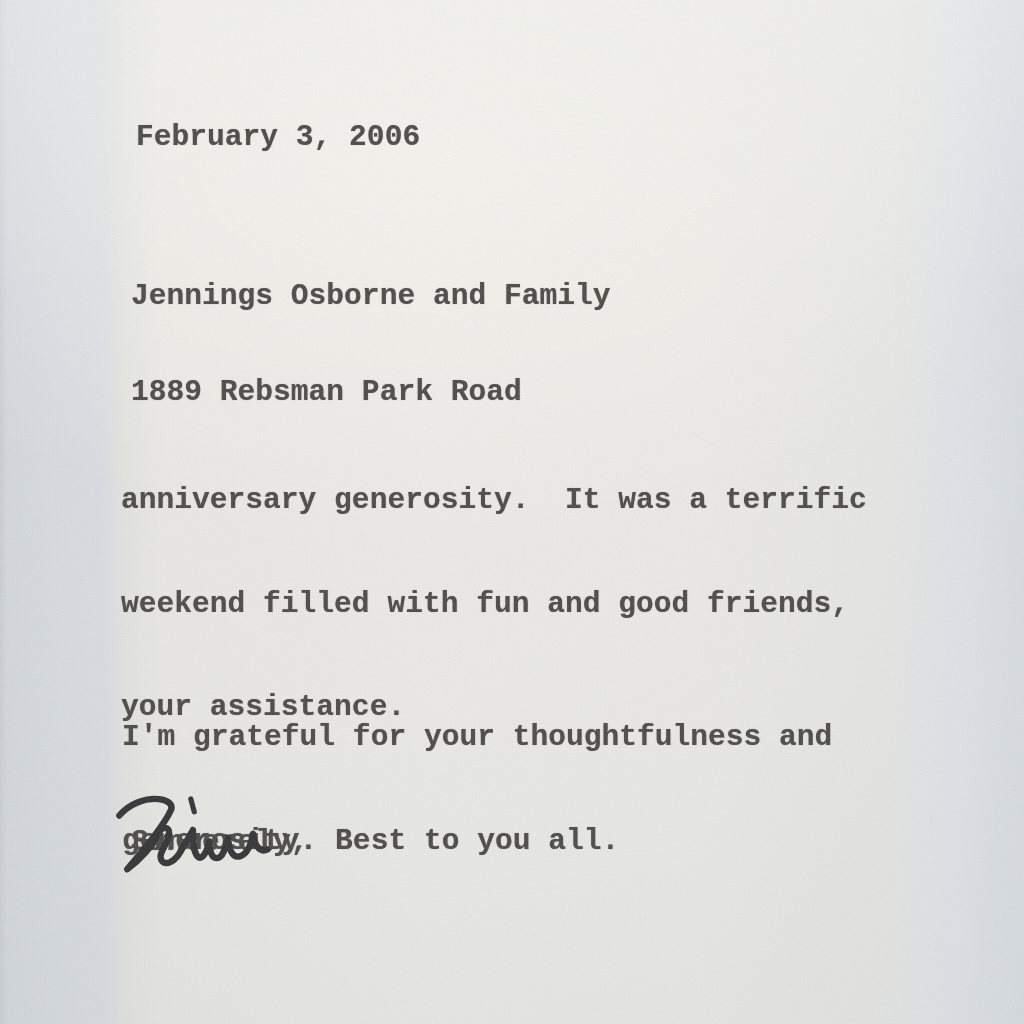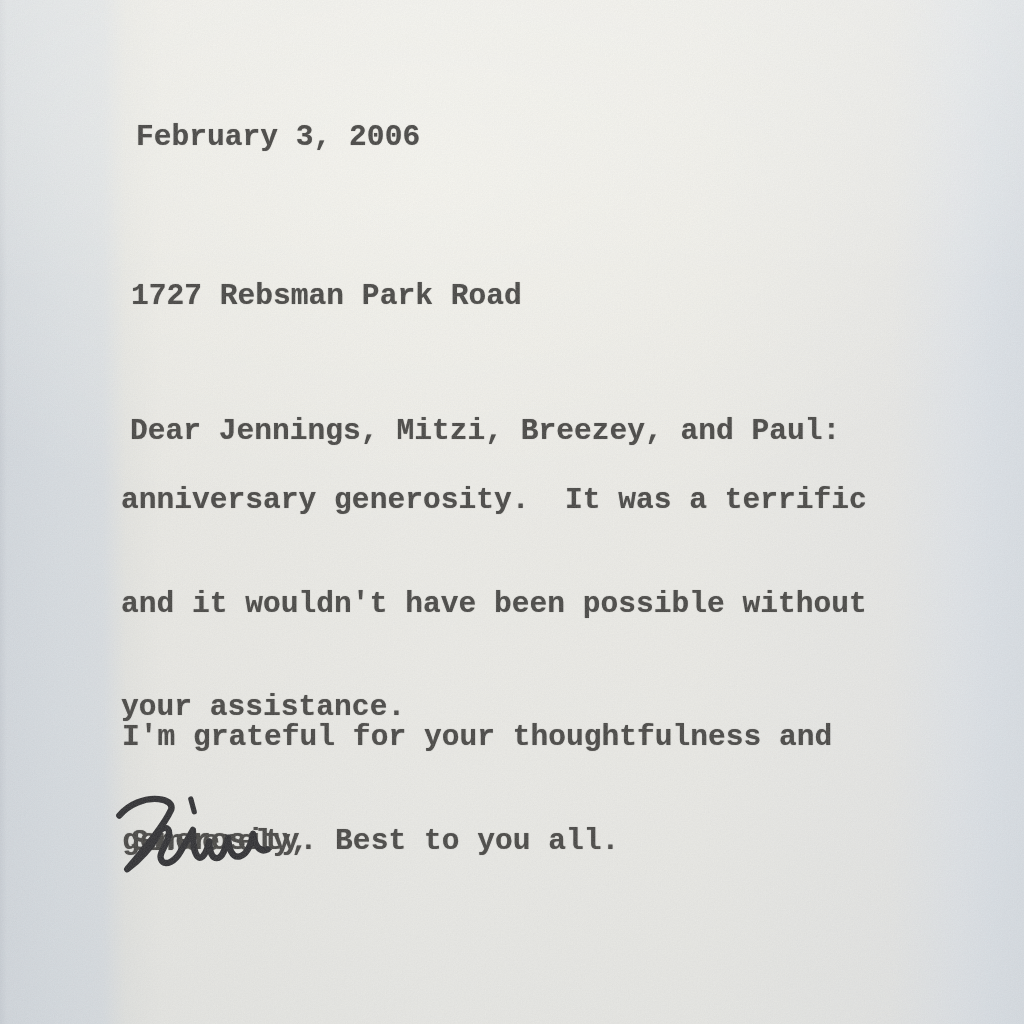--- a/index.html
+++ b/index.html
@@ -91,30 +91,28 @@
 
 <div class="photo">
 
   <div class="letter-text">
 
     <div class="block date-block">
       <div class="line">February 3, 2006</div>
     </div>
 
     <div class="block recipient-block">
-      <div class="line">1727 Rebsman Park Road</div>
+      <div class="line">Jennings Osborne and Family</div>
+      <div class="line">1889 Rebsman Park Road</div>
     </div>
 
-    <div class="block salutation-block">
-      <div class="line">Dear Jennings, Mitzi, Breezey, and Paul:</div>
-    </div>
 
     <div class="block para-1">
       <div class="line">anniversary generosity.  It was a terrific</div>
-      <div class="line">and it wouldn't have been possible without</div>
+      <div class="line">weekend filled with fun and good friends,</div>
       <div class="line">your assistance.</div>
     </div>
 
     <div class="block para-2">
       <div class="line">I'm grateful for your thoughtfulness and</div>
       <div class="line">generosity. Best to you all.</div>
     </div>
 
     <div class="block closing-block">
       <div class="line">Sincerely,</div>

